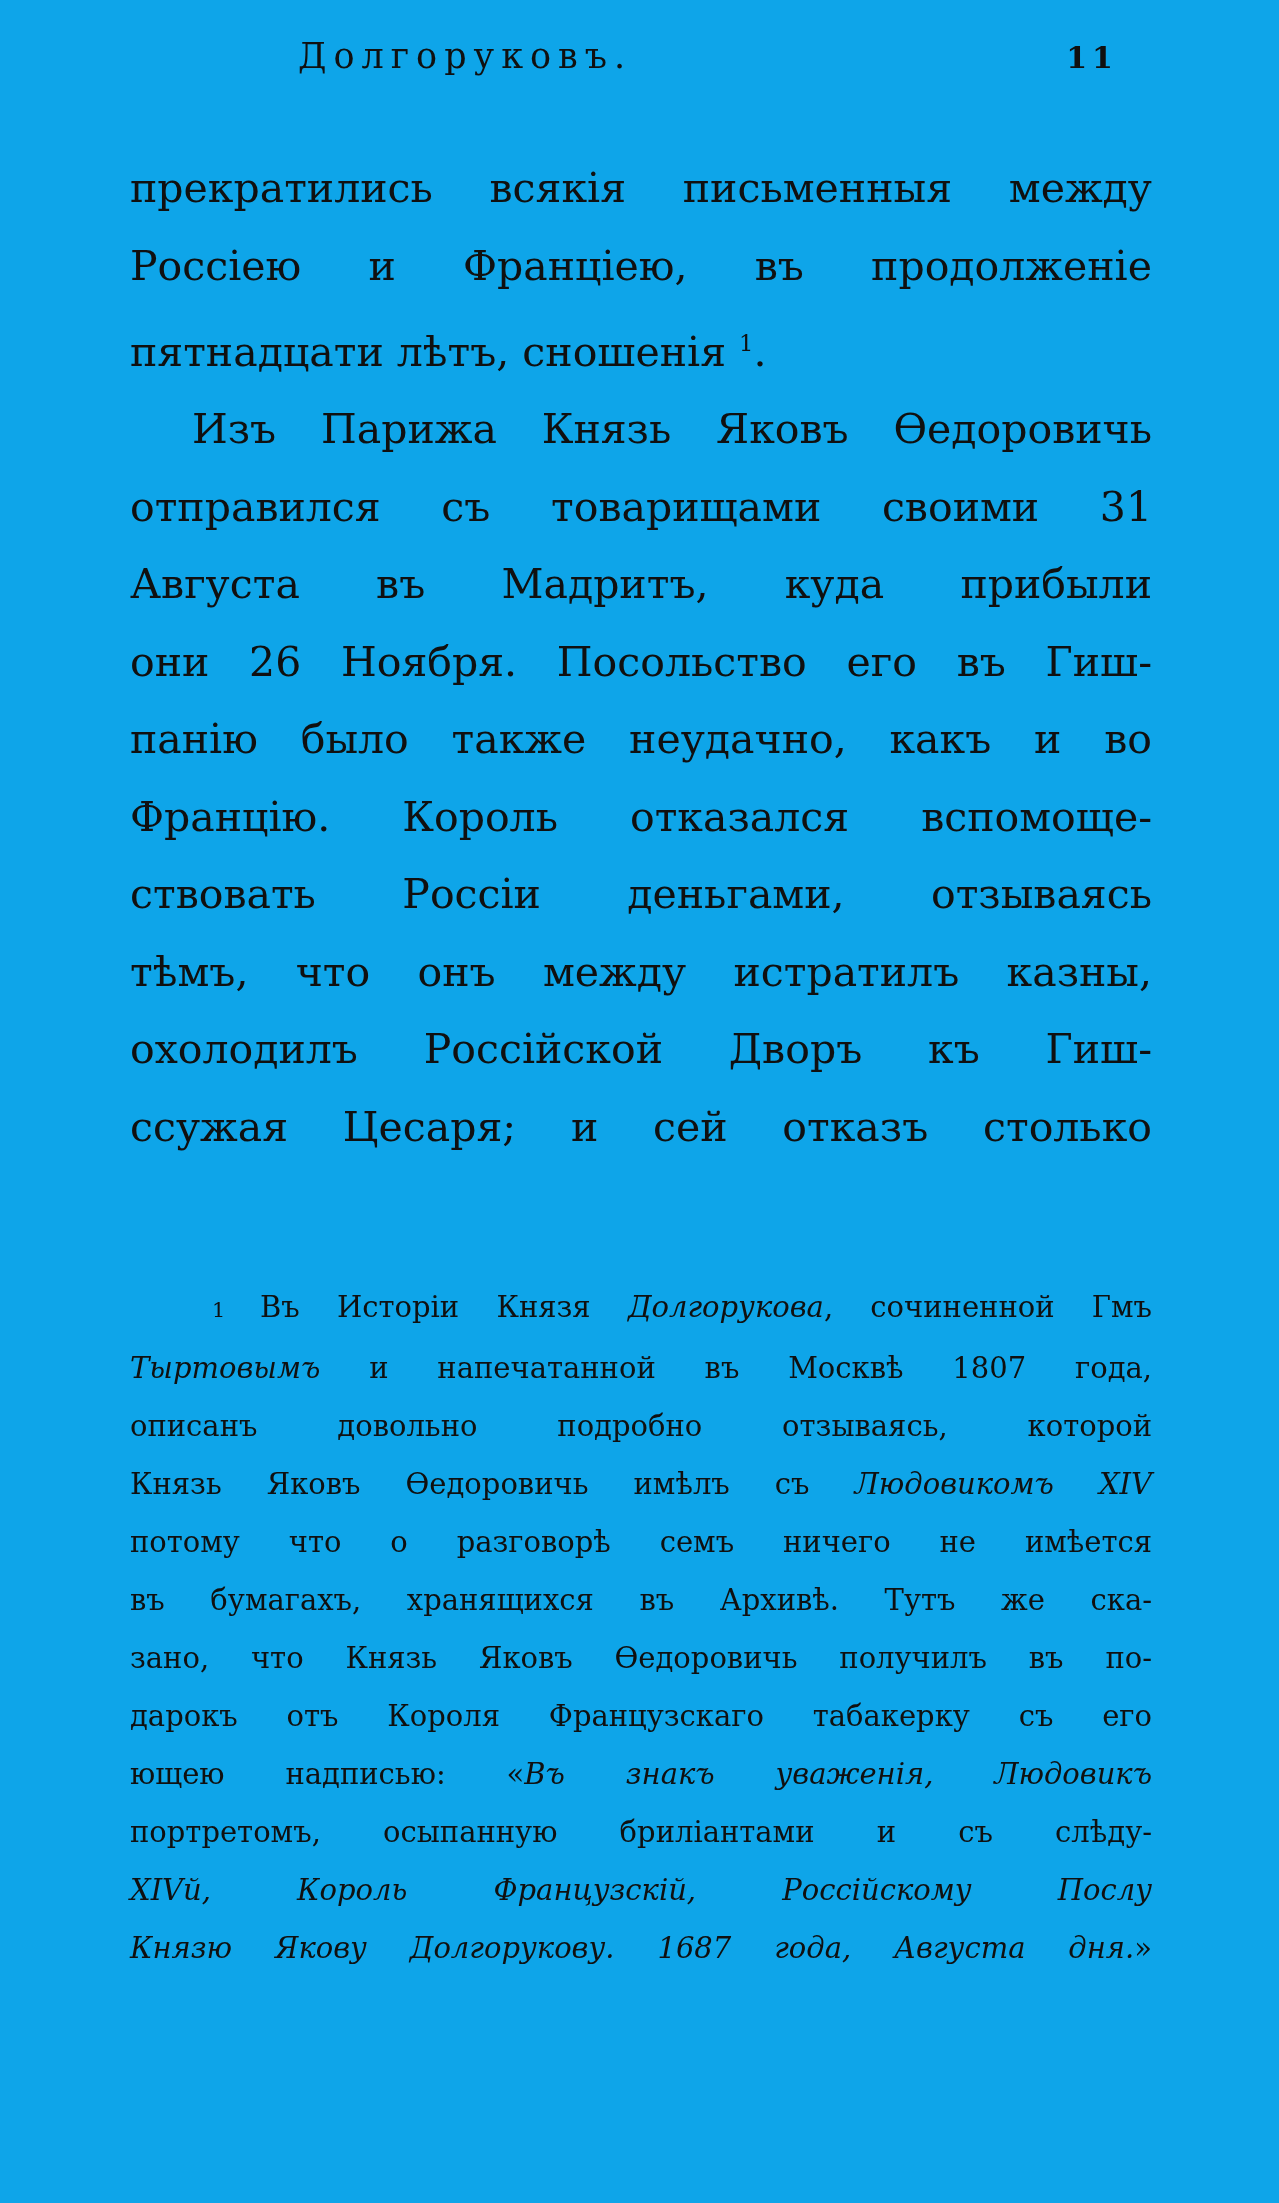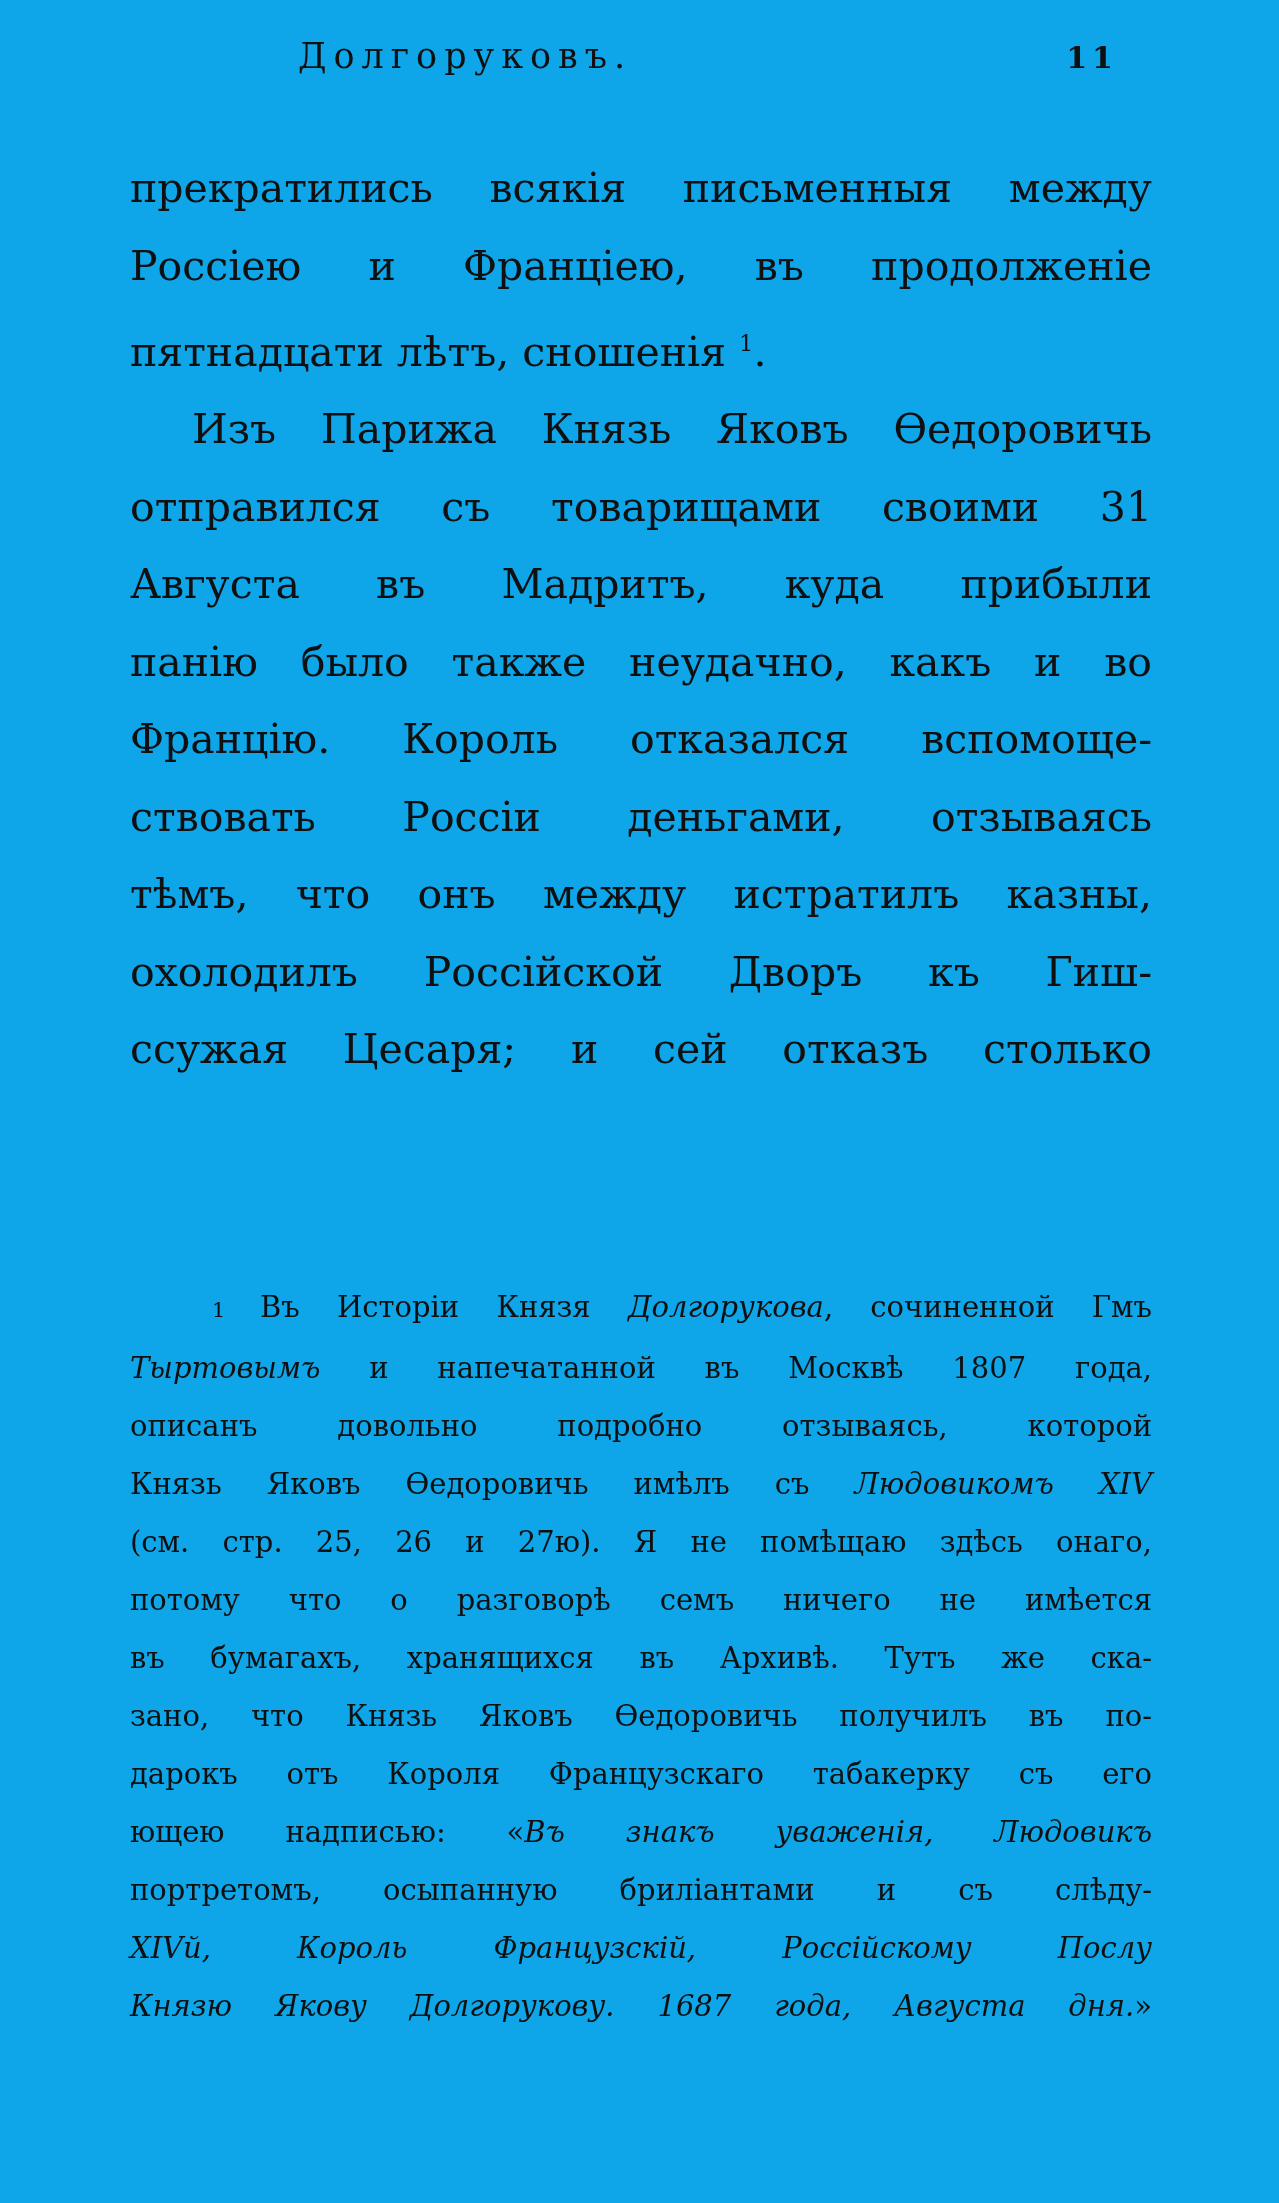--- a/index.html
+++ b/index.html
@@ -82,34 +82,34 @@
     <div class="page-number">11</div>
   </div>
 
   <div class="body-text">
       <div class="text-line"><span>прекратились всякія письменныя между</span></div>
       <div class="text-line"><span>Россіею и Франціею, въ продолженіе</span></div>
       <div class="text-line short"><span>пятнадцати лѣтъ, сношенія </span><span class="sup">1</span><span>.</span></div>
       <div class="text-line indent"><span>Изъ Парижа Князь Яковъ Ѳедоровичь</span></div>
       <div class="text-line"><span>отправился съ товарищами своими 31</span></div>
       <div class="text-line"><span>Августа въ Мадритъ, куда прибыли</span></div>
+      <div class="text-line"><span>они 26 Ноября. Посольство его въ Гиш-</span></div>
       <div class="text-line"><span>панію было также неудачно, какъ и во</span></div>
       <div class="text-line"><span>Францію. Король отказался вспомоще-</span></div>
       <div class="text-line"><span>ствовать Россіи деньгами, отзываясь</span></div>
       <div class="text-line"><span>тѣмъ, что онъ между истратилъ казны,</span></div>
       <div class="text-line"><span>охолодилъ Россійской Дворъ къ Гиш-</span></div>
       <div class="text-line"><span>ссужая Цесаря; и сей отказъ столько</span></div>
     </div>
 
   <div class="footnotes">
       <div class="text-line indent"><span class="fnmark">1 </span><span>Въ Исторіи Князя </span><span class="it">Долгорукова</span><span>, сочиненной Гмъ</span></div>
       <div class="text-line"><span class="it">Тыртовымъ</span><span> и напечатанной въ Москвѣ 1807 года,</span></div>
       <div class="text-line"><span>описанъ довольно подробно отзываясь, которой</span></div>
       <div class="text-line"><span>Князь Яковъ Ѳедоровичь имѣлъ съ </span><span class="it">Людовикомъ XIV</span></div>
-      <div class="text-line"><span>(см. стр. 25, 26 и 27ю). Я не помѣщаю здѣсь онаго,</span></div>
       <div class="text-line"><span>потому что о разговорѣ семъ ничего не имѣется</span></div>
       <div class="text-line"><span>въ бумагахъ, хранящихся въ Архивѣ. Тутъ же ска-</span></div>
       <div class="text-line"><span>зано, что Князь Яковъ Ѳедоровичь получилъ въ по-</span></div>
       <div class="text-line"><span>дарокъ отъ Короля Французскаго табакерку съ его</span></div>
       <div class="text-line"><span>ющею надписью: «</span><span class="it">Въ знакъ уваженія, Людовикъ</span></div>
       <div class="text-line"><span>портретомъ, осыпанную бриліантами и съ слѣду-</span></div>
       <div class="text-line"><span class="it">XIVй, Король Французскій, Россійскому Послу</span></div>
       <div class="text-line"><span class="it">Князю Якову Долгорукову. 1687 года, Августа дня.</span><span>»</span></div>
     </div>
 

